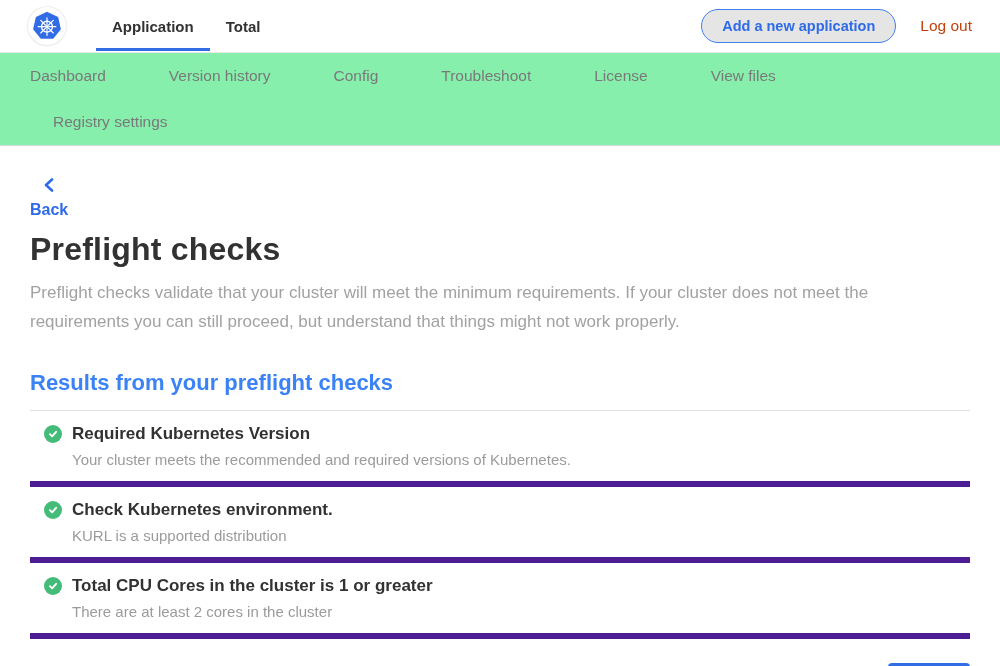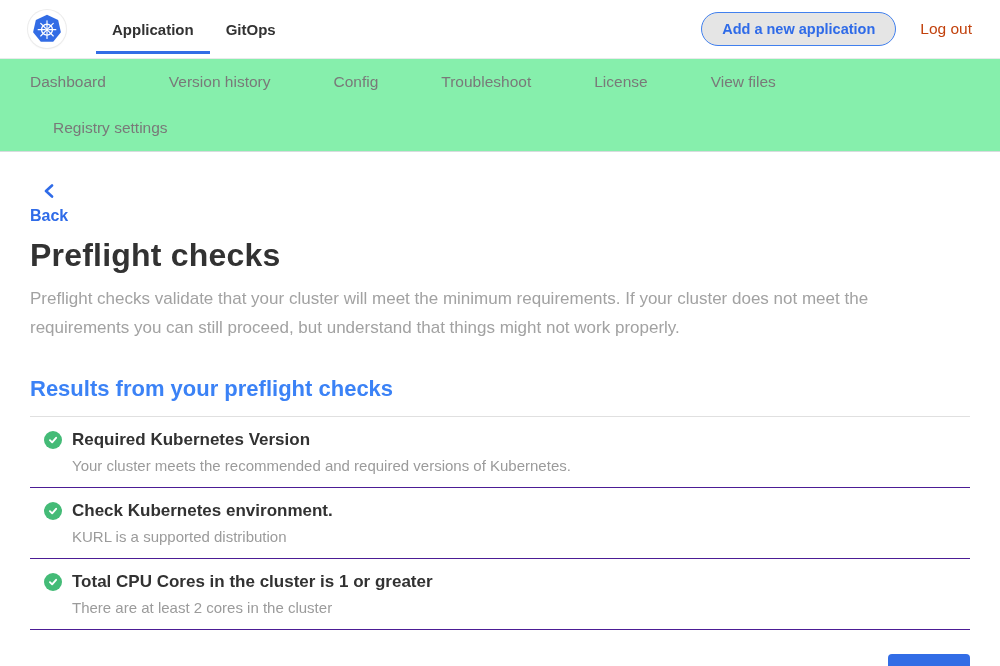--- a/index.html
+++ b/index.html
@@ -7,21 +7,21 @@
   body {
     width: 1000px; height: 666px;
     background: #ffffff;
     font-family: "Liberation Sans", sans-serif;
     color: #323232;
     overflow: hidden;
   }
 
   
   .topbar {
-    height: 59px;
+    height: 53px;
     display: flex; align-items: center;
     padding: 0 28px;
     border-bottom: 1px solid #e8eaeb;
     background: #ffffff;
   }
   .logo {
     width: 38px; height: 38px;
     border-radius: 50%;
     background: #ffffff;
     box-shadow: 0 0 0 1px #ececec, 0 1px 2px rgba(0,0,0,.08);
@@ -85,21 +85,21 @@
     margin: 10px 0 0;
     color: #a2a2a2;
     font-size: 17px; line-height: 29px;
     max-width: 940px;
   }
   .results-heading {
     margin: 34px 0 0;
     font-size: 22px; font-weight: 700; color: #3b82f6;
   }
   .check-list { margin-top: 14px; border-top: 1px solid #e0e0e0; }
-  .check-row { border-bottom: 1px solid #4c1d95; padding: 13px 0 13px 14px; }
+  .check-row { border-bottom: 6px solid #4c1d95; padding: 13px 0 13px 14px; }
   .check-head { display: flex; align-items: center; gap: 10px; }
   .check-icon {
     width: 18px; height: 18px; border-radius: 50%;
     background: #44bb77;
     display: flex; align-items: center; justify-content: center;
     flex: none;
   }
   .check-title { font-size: 17px; font-weight: 700; color: #323232; }
   .check-msg { margin-top: 7px; padding-left: 28px; font-size: 15px; color: #9b9b9b; }
 
@@ -135,21 +135,21 @@
         </g>
         <circle cx="50" cy="52" r="5" fill="#ffffff"></circle>
       </svg>
     </div>
 
     <nav class="tabs">
       <div class="tab active">
         <span>Application</span>
       </div>
       <div class="tab">
-        <span>GitOps</span>
+        <span>Total</span>
       </div>
     </nav>
 
     <div class="topbar-right">
       <button class="pill-btn">Add a new application</button>
       <span class="logout">Log out</span>
     </div>
   </header>
 
   <nav class="subnav">

